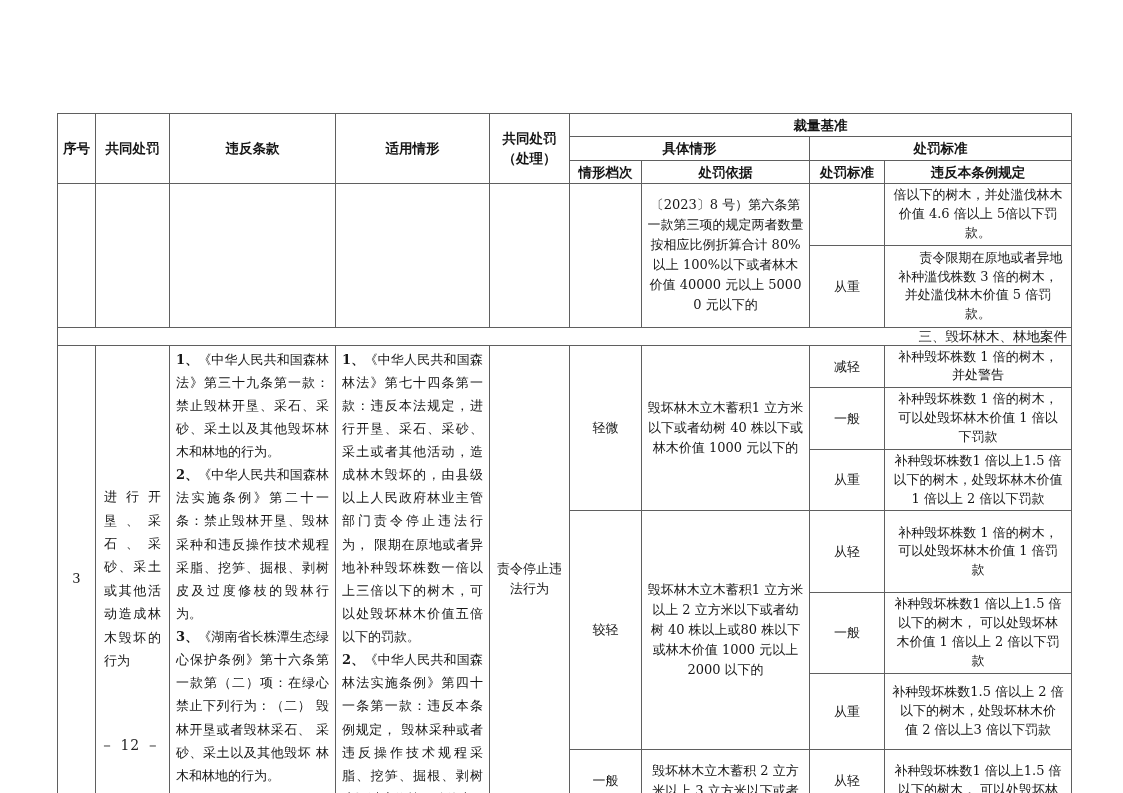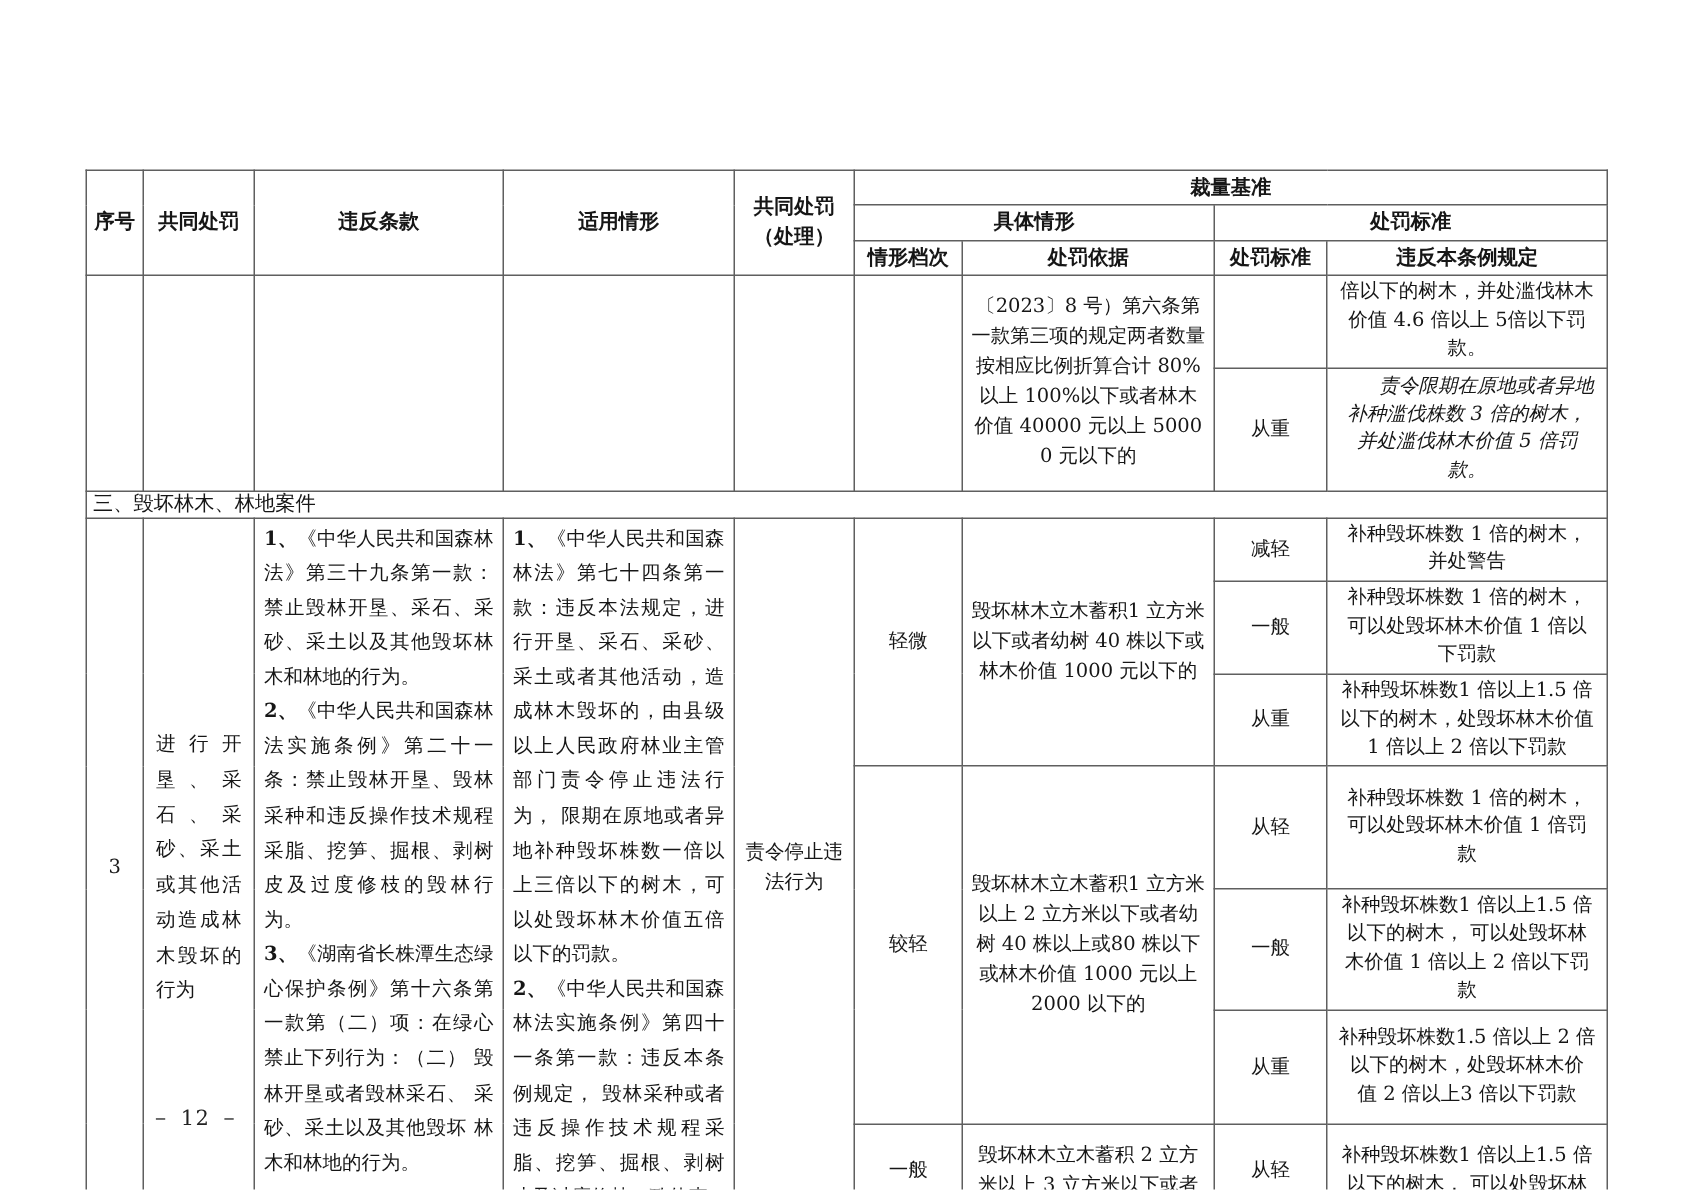--- a/index.html
+++ b/index.html
@@ -13,23 +13,23 @@
     border-collapse:collapse;table-layout:fixed;
   }
   .penalty-table td,.penalty-table th{
     border:1px solid #5f5f5f;padding:11px 5px;font-size:13px;line-height:1.5;
     vertical-align:middle;text-align:center;word-break:break-all;
     font-weight:normal;
   }
   .penalty-table th{font-weight:bold;font-size:13.5px;padding:1px 2px;}
   td.longtext{vertical-align:top;text-align:justify;padding:2px 6px;line-height:1.78;}
   td.std{text-align:center;line-height:1.45;padding:2px 7px;}
-  td.std.indent{text-indent:2em;font-style:italic;}
+  td.std.indent{text-indent:2em;}
   td.situation{line-height:1.55;}
-  td.section-cell{text-align:left;padding:0 4px;line-height:1.25;font-size:13.5px;}
+  td.section-cell{text-align:right;padding:0 4px;line-height:1.25;font-size:13.5px;}
   td.act-cell{text-align:justify;padding:2px 8px;line-height:1.8;}
   p.item{margin:0;}
   p.item b{font-weight:bold;}
   .page-number{
     position:absolute;left:100px;top:737px;font-size:14px;letter-spacing:1px;
     font-family:"DejaVu Serif","Liberation Serif",serif;color:#222;text-align:right;
   }
 </style>
 </head>
 <body>

